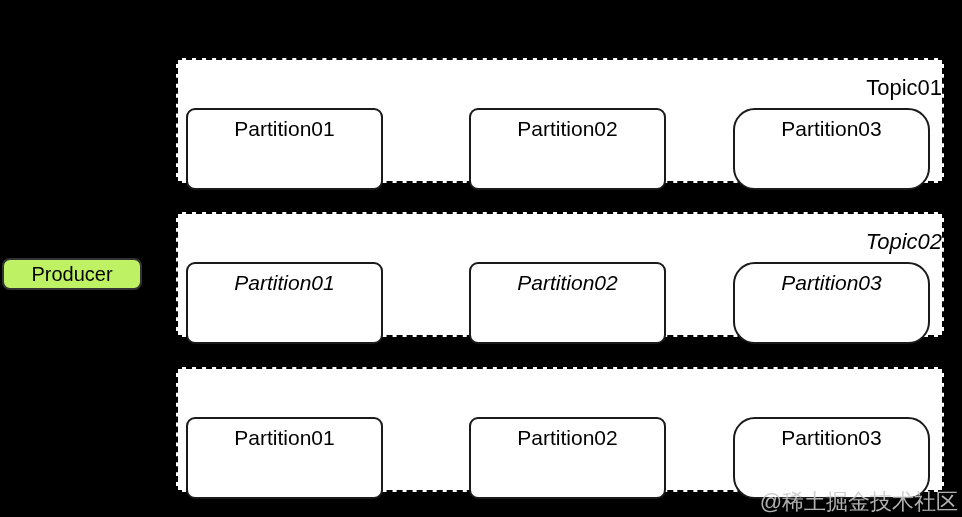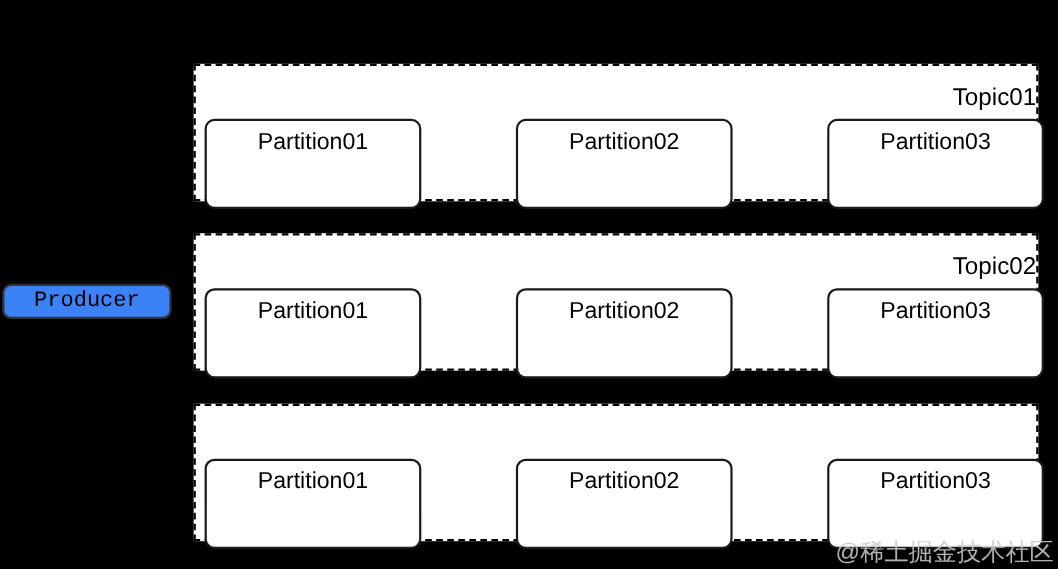--- a/index.html
+++ b/index.html
@@ -15,46 +15,45 @@
     overflow: hidden;
     font-family: "Liberation Sans", "DejaVu Sans", sans-serif;
     color: #000000;
   }
 
   
   .producer {
     position: absolute;
     left: 2px;
     top: 258px;
-    width: 154px;
+    width: 140px;
     height: 32px;
     box-sizing: border-box;
-    background: #3b82f6;
+    background: #bef264;
     border: 2px solid #333333;
     border-radius: 8px;
     display: flex;
     align-items: center;
     justify-content: center;
     font-size: 20px;
     line-height: 1;
-    font-family: Liberation Mono, monospace;
   }
 
   
   .topic {
     position: absolute;
     left: 176px;
     width: 768px;
     height: 125px;
     box-sizing: border-box;
     background: #FFFFFF;
     border: 2px dashed #000000;
   }
   .topic-0 { top: 58px; }
-  .topic-1 { top: 212px; }
+  .topic-1 { top: 212px; font-style: italic; }
   .topic-2 { top: 367px; }
 
   .topic-label {
     position: absolute;
     top: 16px;
     left: 0;
     width: 100%;
     text-align: right;
     font-size: 22px;
     line-height: 1.1;
@@ -70,21 +69,21 @@
     background: #FFFFFF;
     border: 2px solid #1a1a1a;
     border-radius: 9px;
     text-align: center;
     font-size: 21px;
     padding-top: 7px;
     margin-top: 12px;
   }
   .p-0 { left: 8px; }
   .p-1 { left: 291px; }
-  .p-2 { left: 574px; }
+  .p-2 { left: 555px; border-radius: 22px; }
 
   
   .watermark {
     position: absolute;
     top: 489px;
     right: 4px;
     font-size: 22px;
     line-height: 1.2;
     color: rgba(201, 201, 201, 0.88);
     white-space: nowrap;

